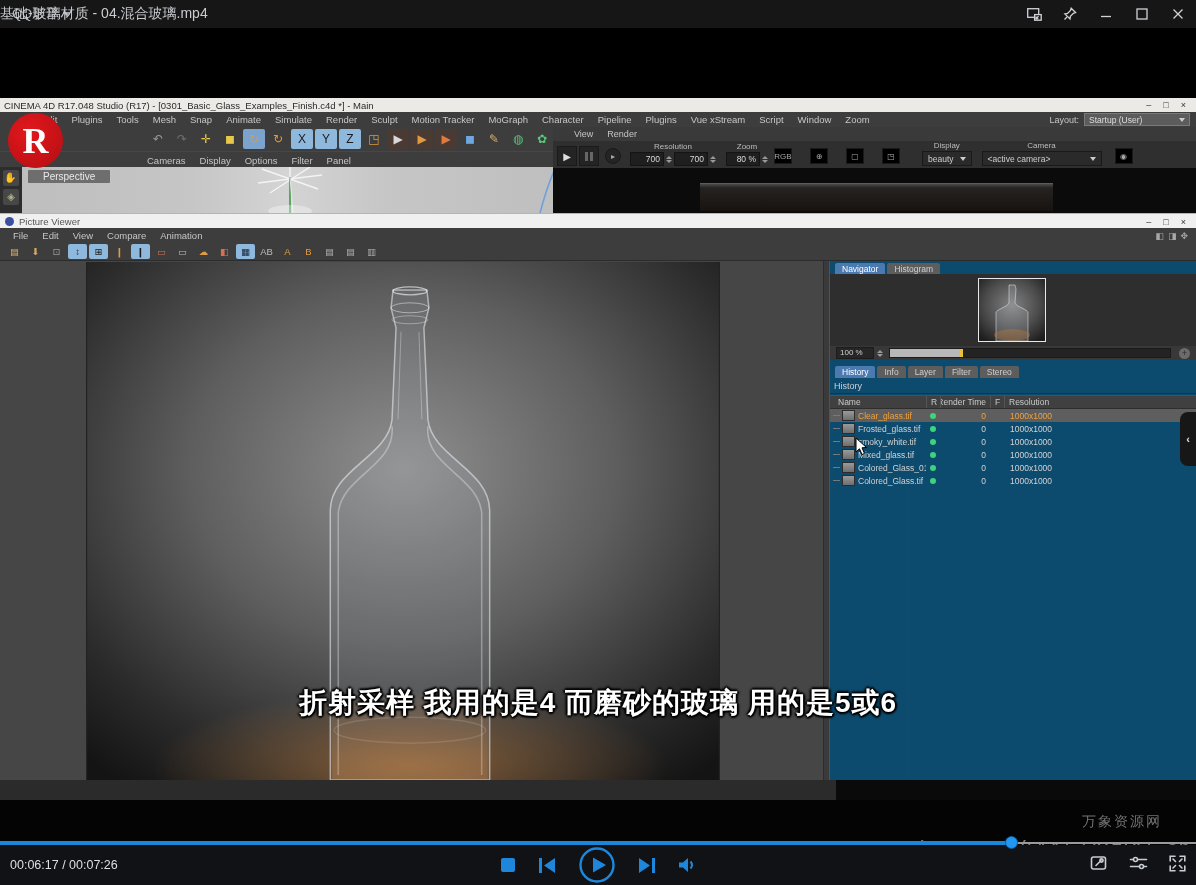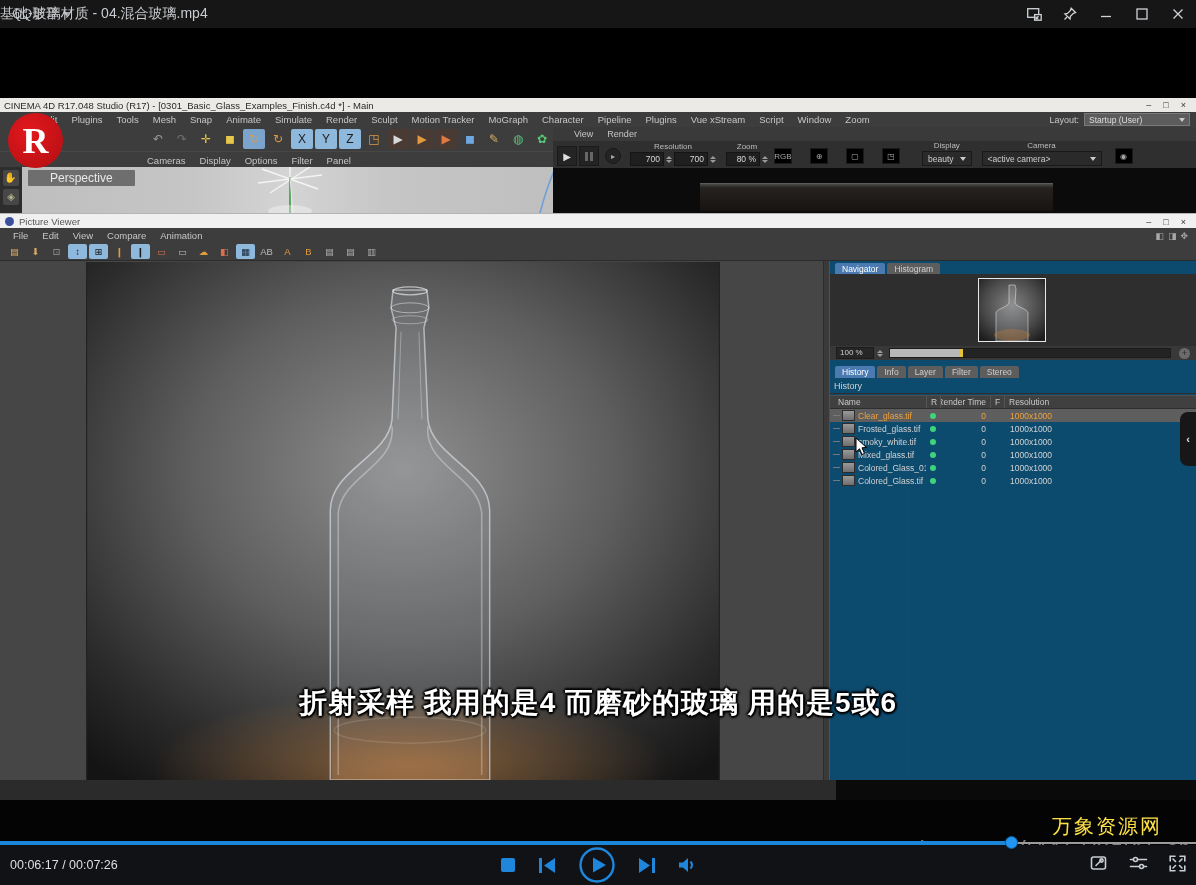--- a/index.html
+++ b/index.html
@@ -31,21 +31,21 @@
                  display:flex;align-items:center;padding:0 4px;justify-content:space-between;}
   .sel-arrow{width:0;height:0;border-left:3.5px solid transparent;border-right:3.5px solid transparent;border-top:4px solid #ccc;}
 
   .c4d-toolbar{left:0;top:127px;width:553px;height:24px;background:#3d3d3d;display:flex;align-items:center;padding-left:146px;box-sizing:border-box;overflow:hidden;}
   .tool-icon{width:22px;height:20px;margin:0 1px;border-radius:2px;display:flex;align-items:center;justify-content:center;font-size:12px;flex:0 0 auto;}
 
   .vp-menubar{left:0;top:151px;width:553px;height:16px;background:#3d3d3d;color:#c6c6c6;font-size:9.5px;display:flex;align-items:center;border-top:1px solid #474747;}
   .vp-menubar .menu-items{margin-left:140px;}
 
   .viewport{left:0;top:167px;width:553px;height:46px;background:linear-gradient(90deg,#bdbdbd 0%,#c6c6c6 35%,#d4d4d4 52%,#c6c6c6 70%,#bfbfbf 100%);overflow:hidden;}
-  .vp-label{position:absolute;left:28px;top:3px;background:rgba(95,95,95,.85);color:#e8e8e8;font-size:12px;padding:1px 22px;border-radius:1px;}
+  .vp-label{position:absolute;left:28px;top:3px;background:rgba(95,95,95,.85);color:#e8e8e8;font-size:10px;padding:1px 15px;border-radius:1px;}
   .left-toolbar{left:0;top:167px;width:22px;height:46px;background:#2d2d2d;display:flex;flex-direction:column;align-items:center;gap:3px;padding-top:3px;box-sizing:border-box;}
   .lt-ic{width:16px;height:16px;background:#474747;border-radius:2px;color:#b0b08a;font-size:10px;text-align:center;line-height:16px;}
 
   
   .rv-menus{left:553px;top:127px;width:643px;height:14px;background:#3a3a3a;color:#c6c6c6;font-size:9px;display:flex;align-items:center;border-bottom:1px solid #2d2d2d;}
   .rv-menus .menu-items{margin-left:14px;}
   .rv-toolbar{left:553px;top:141px;width:643px;height:27px;background:#2f2f2f;display:flex;align-items:flex-end;padding:0 0 2px 4px;box-sizing:border-box;color:#bbb;}
   .rv-btn{width:18px;height:18px;background:#242424;border:1px solid #1a1a1a;display:flex;align-items:center;justify-content:center;color:#ddd;font-size:10px;margin-right:2px;}
   .rv-btn.dim{color:#666;}
   .rv-pause-bars{display:flex;gap:2px;}
@@ -121,21 +121,21 @@
 
   .below-strip-l{left:0;top:780px;width:836px;height:20px;background:#2b2b2b;}
   .below-strip-r{left:836px;top:780px;width:360px;height:20px;background:#0a0a0a;}
   .black-bottom{left:0;top:800px;width:1196px;height:45px;background:#040404;}
 
   
   .subtitle{left:0;top:684px;width:100%;text-align:center;color:#fff;font-size:28px;font-weight:800;letter-spacing:1px;z-index:40;
             text-shadow:-2px 0 2px #000,2px 0 2px #000,0 -2px 2px #000,0 2px 2px #000,1px 1px 2px #000;}
 
   
-  .wm-name{top:813px;right:34px;color:#fde047;font-size:20px;letter-spacing:2px;z-index:45;}
+  .wm-name{top:813px;right:34px;color:#737373;font-size:14px;letter-spacing:2px;z-index:45;}
   .wm-url{top:837px;right:4px;color:#7e7e7e;font-size:21px;font-family:"DejaVu Sans Mono","Liberation Mono",monospace;letter-spacing:1px;z-index:45;}
 
   
   .progress{left:0;top:841px;width:1196px;height:4px;z-index:50;}
   .prog-rest{position:absolute;left:0;top:1px;width:100%;height:2px;background:#9b9b9b;}
   .prog-played{position:absolute;left:0;top:0;height:4px;background:#1b85d8;}
   .prog-thumb{position:absolute;top:-5px;width:13px;height:13px;border-radius:50%;background:#2196f3;border:1px solid #0d5a96;box-sizing:border-box;z-index:51;}
 
   
   .controlbar{left:0;top:845px;width:1196px;height:40px;background:#101216;z-index:49;}

